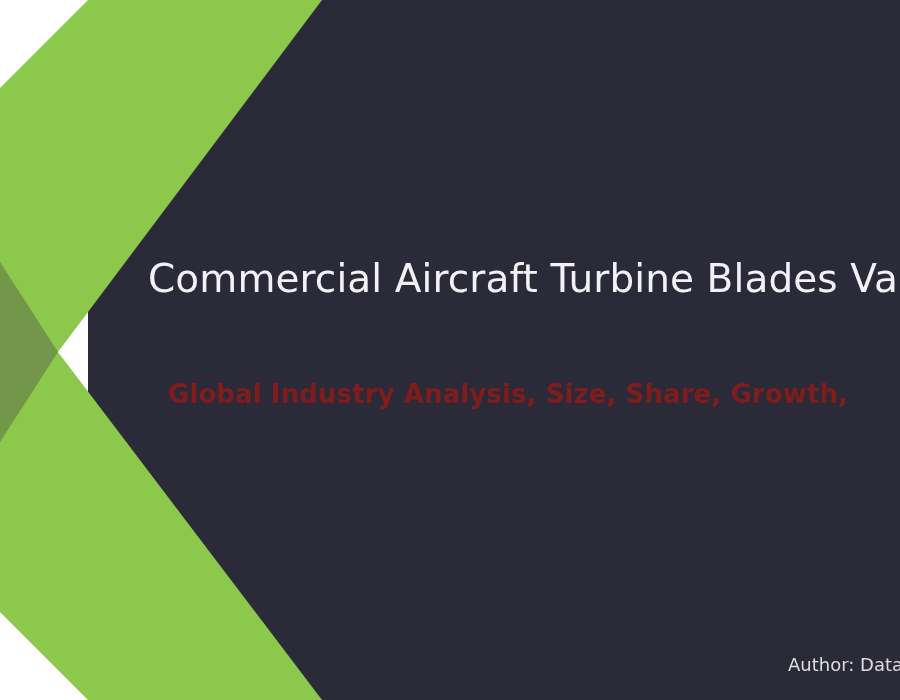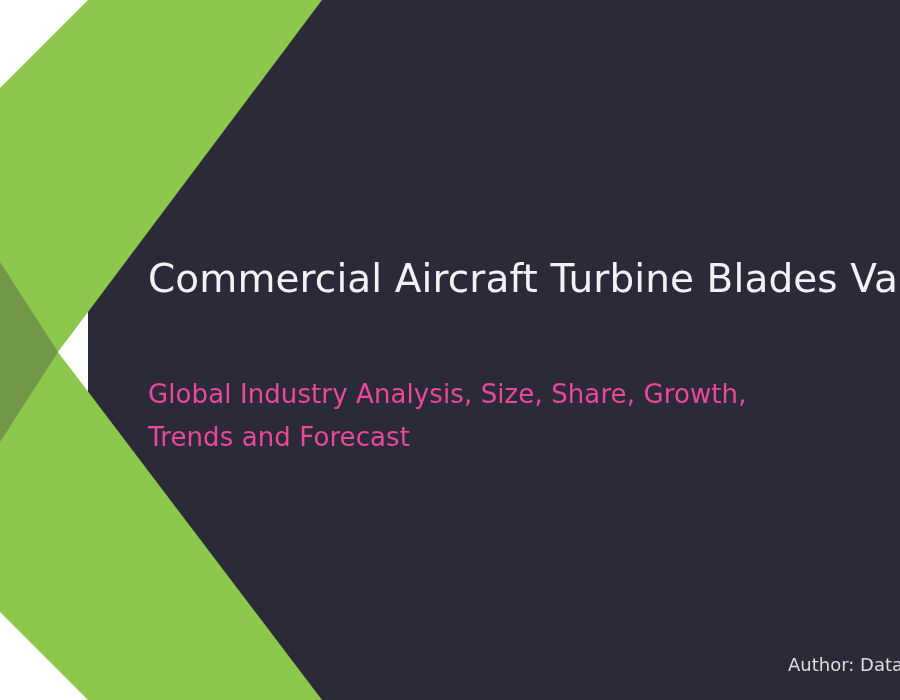--- a/index.html
+++ b/index.html
@@ -49,23 +49,24 @@
     white-space: nowrap;
     letter-spacing: 0.1px;
   }
   #subtitle {
     position: absolute;
     left: 148px;
     top: 373px;
     width: 700px;
     font-size: 26px;
     line-height: 43px;
-    font-weight: 400;
-    color: #ec4899;
+    font-weight: 700;
+    color: #7f1d1d;
     letter-spacing: 0.1px;
+    text-align: right;
   }
   #subtitle .line {
     display: block;
     white-space: nowrap;
   }
   #author {
     position: absolute;
     left: 788px;
     top: 653px;
     font-size: 18px;
@@ -95,20 +96,19 @@
     <polygon points="58,352 88,314 88,390" fill="#ffffff"></polygon>
 
   </svg>
 
   <div class="text-layer">
 
     <div id="title">Commercial Aircraft Turbine Blades Vanes</div>
 
     <div id="subtitle">
       <span class="line">Global Industry Analysis, Size, Share, Growth,</span>
-      <span class="line">Trends and Forecast</span>
     </div>
 
     <div id="author">Author: Data</div>
 
   </div>
 
 </div>
 
 </body></html>

